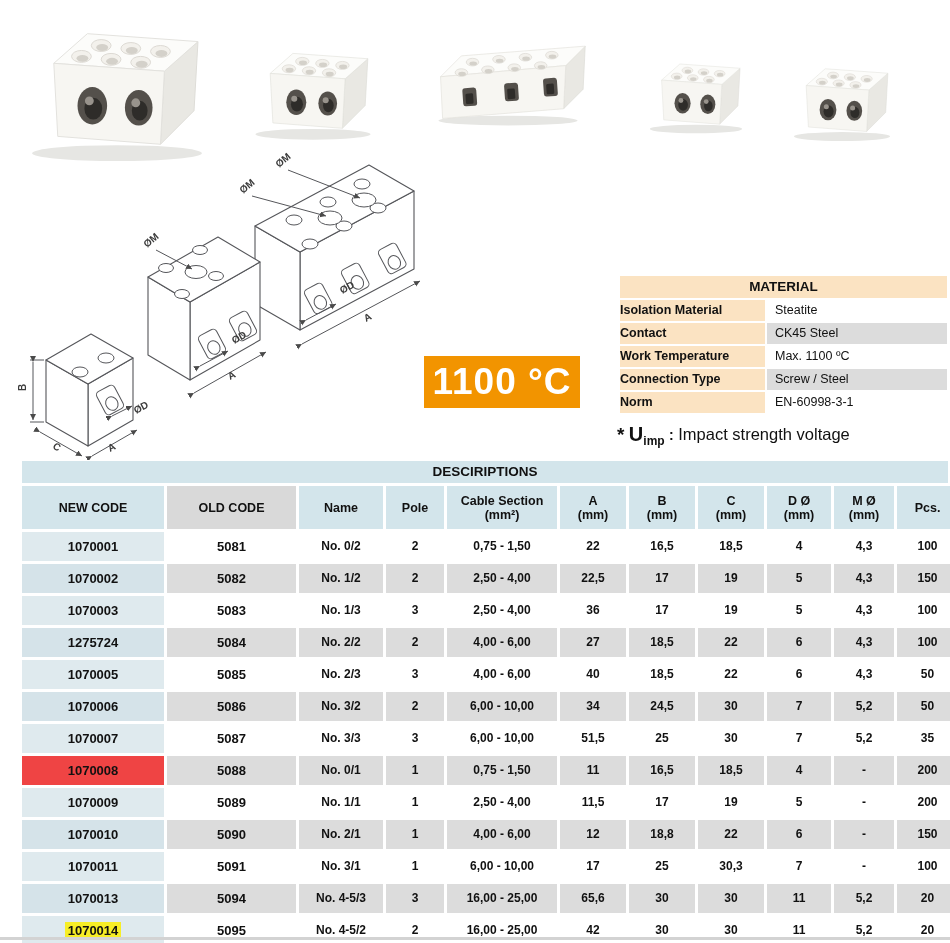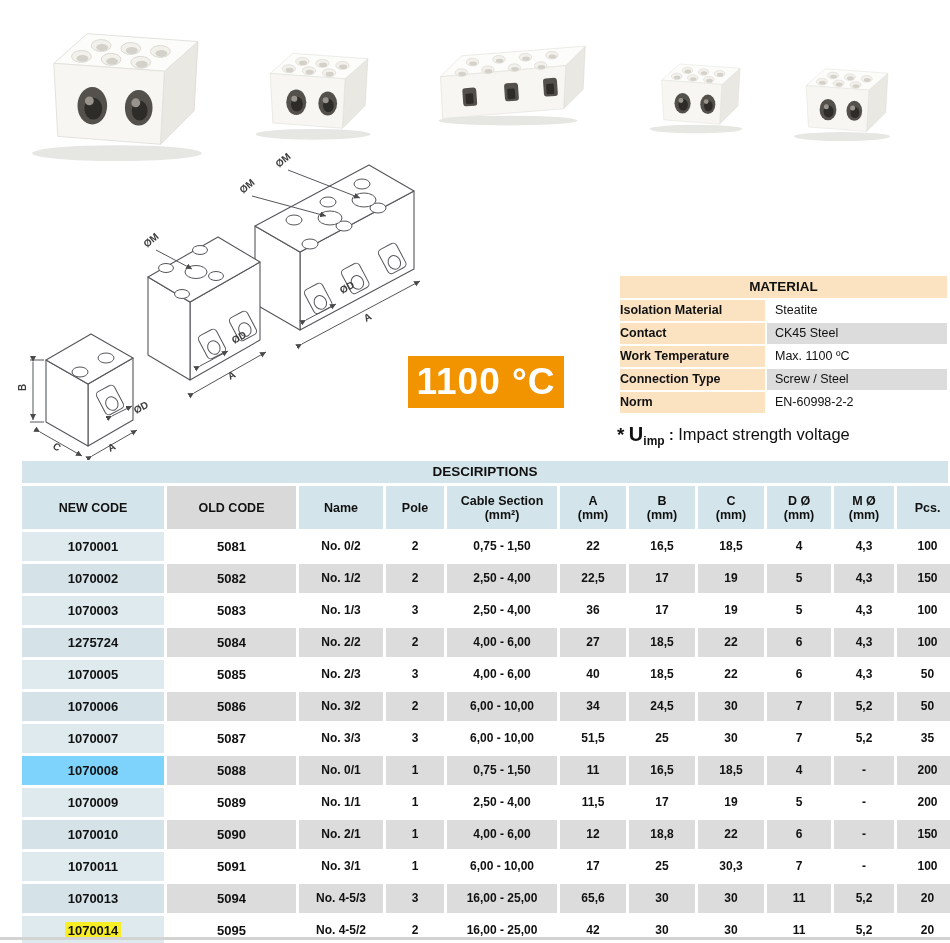--- a/index.html
+++ b/index.html
@@ -11,21 +11,21 @@
   .photo{position:absolute;}
 
   
   .drawings{position:absolute;left:0;top:148px;}
   .drawings text{font-family:"Liberation Sans",sans-serif;font-size:10px;font-weight:700;fill:#3c3c3c;}
   .dline{stroke:#55565a;stroke-width:1;fill:none;}
   .dface{stroke:#55565a;stroke-width:1.1;fill:#fff;stroke-linejoin:round;}
   .dhole{stroke:#55565a;stroke-width:1;fill:#fff;}
 
   
-  .badge{position:absolute;left:408px;top:356px;width:156px;height:52px;background:#f29400;
+  .badge{position:absolute;left:424px;top:356px;width:156px;height:52px;background:#f29400;
          color:#fff;font-size:37px;font-weight:700;display:flex;align-items:center;justify-content:center;
          letter-spacing:1px;}
 
   
   .material{position:absolute;left:620px;top:276px;width:327px;}
   .m-title{background:#fbe3c2;font-weight:700;font-size:13.5px;text-align:center;height:22px;line-height:22px;margin-bottom:2px;}
   .m-rows{display:grid;grid-template-columns:145px 180px;gap:2px;}
   .m-label{background:#fbe3c2;font-weight:700;font-size:12.5px;height:21px;line-height:21px;padding-left:0;}
   .m-value{background:#fff;font-size:12.5px;height:21px;line-height:21px;padding-left:8px;}
   .m-value.alt{background:#dcdcdc;}
@@ -241,21 +241,21 @@
     <div class="m-rows" id="material-rows">
         <div class="m-label">Isolation Material</div>
         <div class="m-value">Steatite</div>
         <div class="m-label">Contact</div>
         <div class="m-value alt">CK45 Steel</div>
         <div class="m-label">Work Temperature</div>
         <div class="m-value">Max. 1100 ºC</div>
         <div class="m-label">Connection Type</div>
         <div class="m-value alt">Screw / Steel</div>
         <div class="m-label">Norm</div>
-        <div class="m-value">EN-60998-2-2</div>
+        <div class="m-value">EN-60998-3-1</div>
       </div>
   </div>
 
   <div class="uimp">
     <span class="star">*</span>
     <span class="usym">U</span><span class="usub">imp</span>
     <span class="ucolon">:</span>
     <span class="utext">Impact strength voltage</span>
   </div>
 
@@ -373,21 +373,21 @@
         <div class="cell oldcode">5087</div>
         <div class="cell">No. 3/3</div>
         <div class="cell">3</div>
         <div class="cell">6,00 - 10,00</div>
         <div class="cell">51,5</div>
         <div class="cell">25</div>
         <div class="cell">30</div>
         <div class="cell">7</div>
         <div class="cell">5,2</div>
         <div class="cell">35</div>
-        <div class="cell newcode stripe" style="background: #7dd3fc;">1070008</div>
+        <div class="cell newcode stripe" style="background: #ef4444;">1070008</div>
         <div class="cell oldcode stripe" style="background: rgb(220, 220, 220);">5088</div>
         <div class="cell stripe" style="background: rgb(220, 220, 220);">No. 0/1</div>
         <div class="cell stripe" style="background: rgb(220, 220, 220);">1</div>
         <div class="cell stripe" style="background: rgb(220, 220, 220);">0,75 - 1,50</div>
         <div class="cell stripe" style="background: rgb(220, 220, 220);">11</div>
         <div class="cell stripe" style="background: rgb(220, 220, 220);">16,5</div>
         <div class="cell stripe" style="background: rgb(220, 220, 220);">18,5</div>
         <div class="cell stripe" style="background: rgb(220, 220, 220);">4</div>
         <div class="cell stripe" style="background: rgb(220, 220, 220);">-</div>
         <div class="cell stripe" style="background: rgb(220, 220, 220);">200</div>

